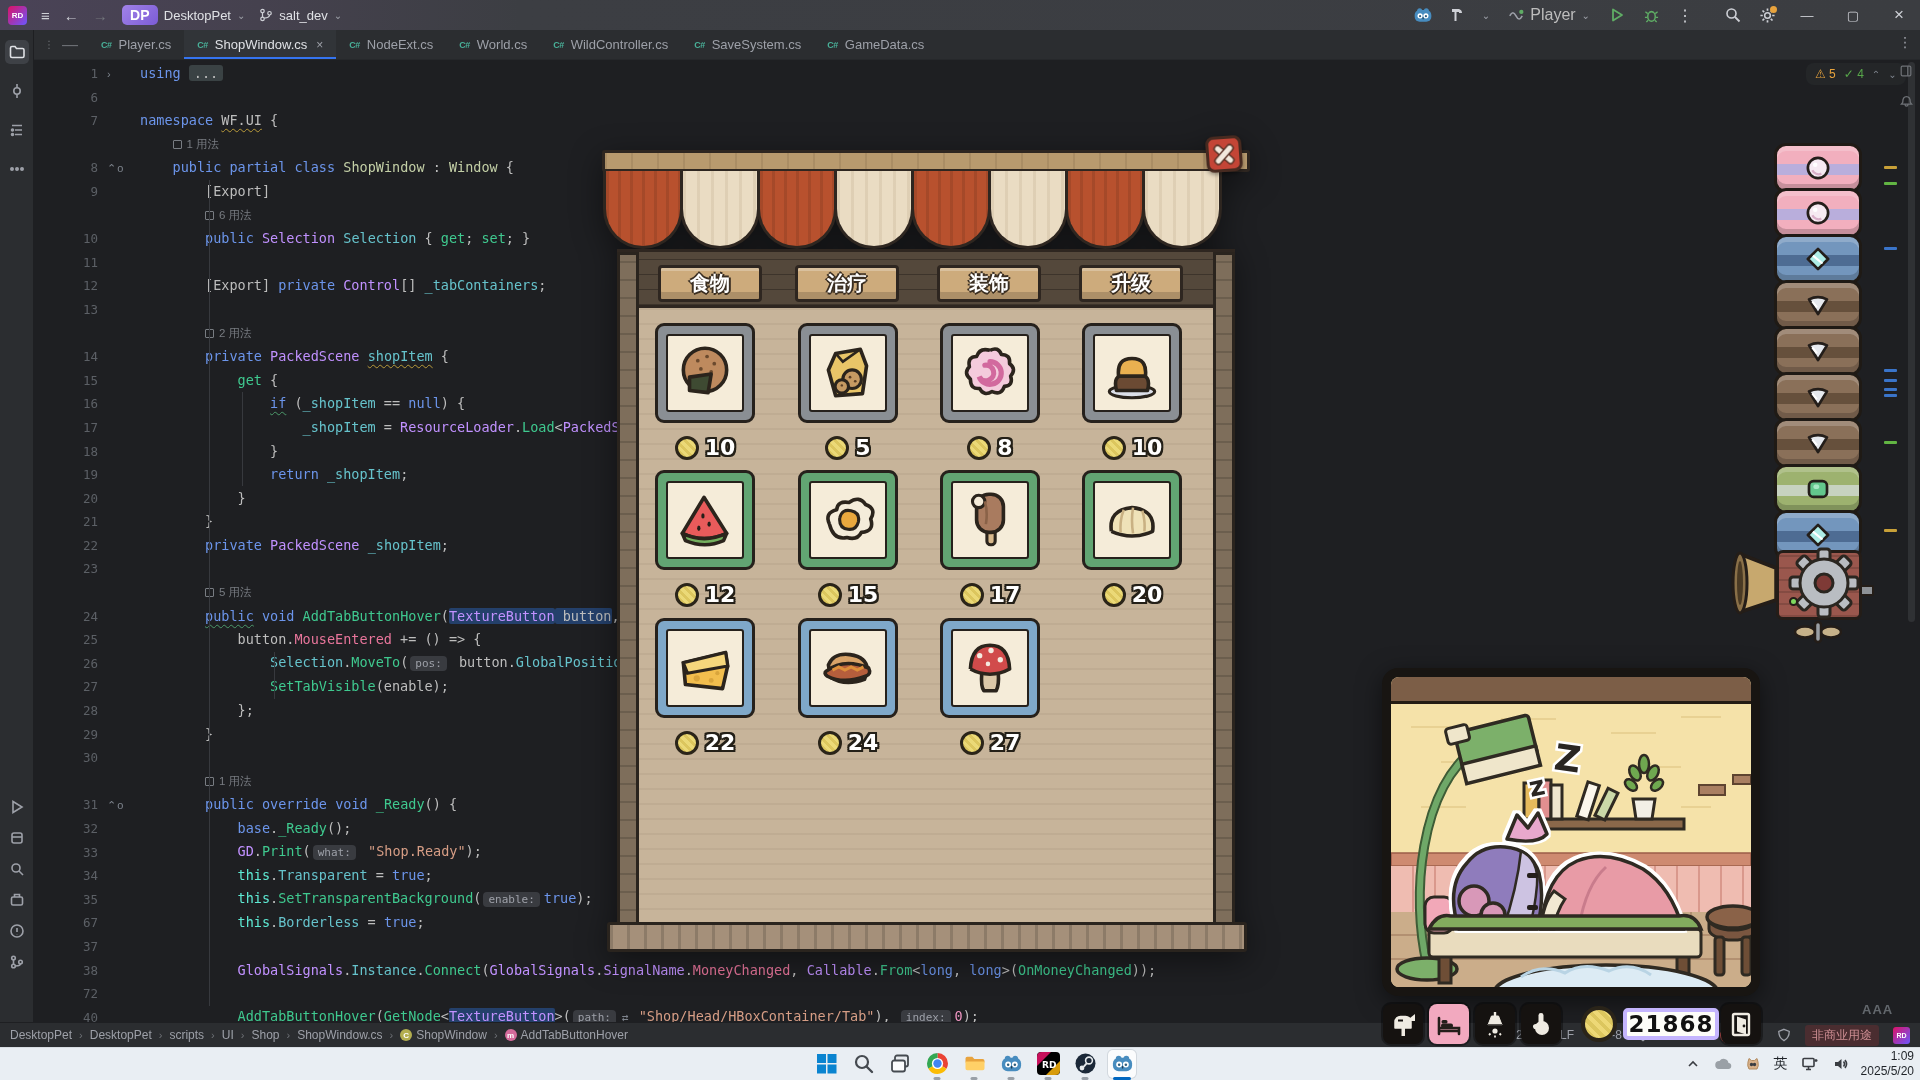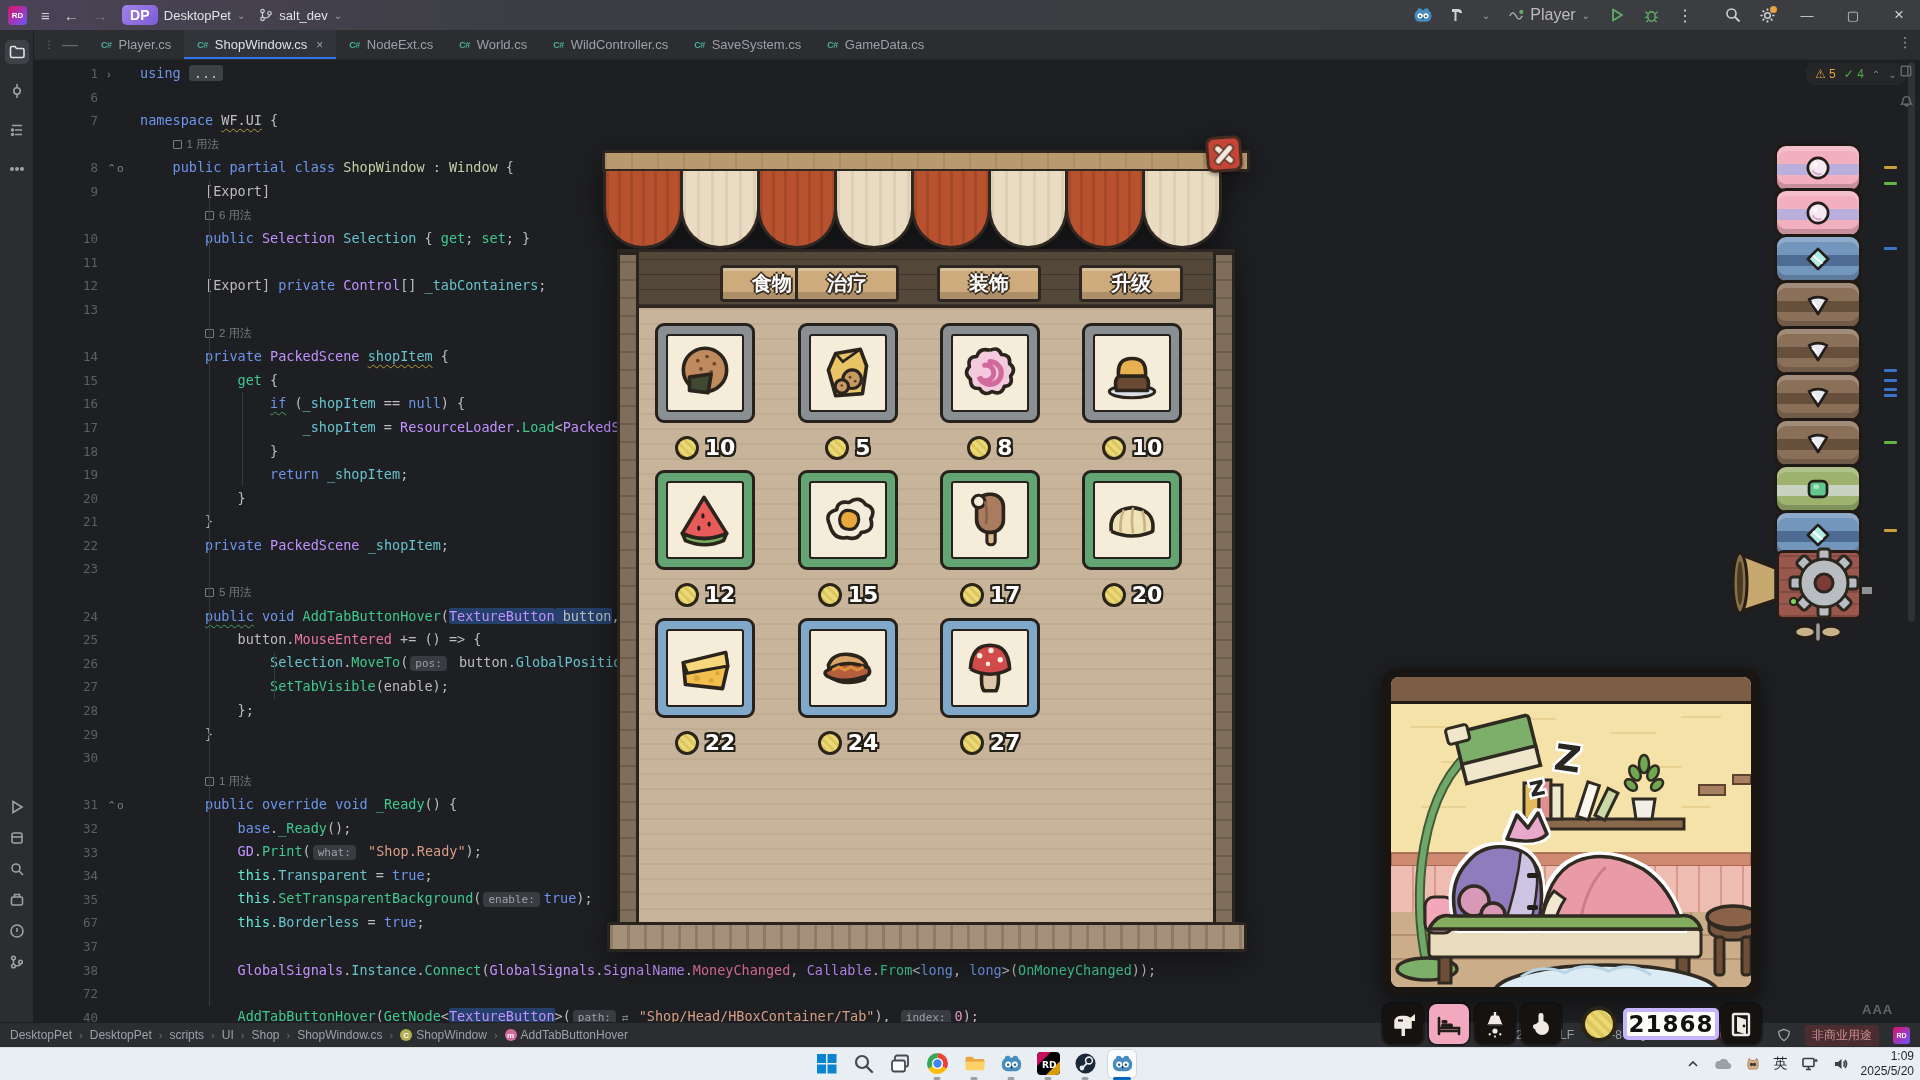--- a/index.html
+++ b/index.html
@@ -723,21 +723,21 @@
         <div class="scallop cream"></div>
         <div class="scallop red"></div>
         <div class="scallop cream"></div>
         <div class="scallop red"></div>
         <div class="scallop cream"></div>
         <div class="scallop red"></div>
         <div class="scallop cream"></div>
       </div>
     <div class="shop-head"></div>
     <div>
-        <div class="shop-tab" style="left: 720px;">食物</div>
+        <div class="shop-tab" style="left: 658px;">食物</div>
         <div class="shop-tab" style="left: 795px;">治疗</div>
         <div class="shop-tab" style="left: 937px;">装饰</div>
         <div class="shop-tab" style="left: 1079px;">升级</div>
       </div>
     <div>
         <div class="item-card fr-gray" style="left: 655px; top: 323px;">
           <div class="item-inner">
             <svg viewBox="0 0 64 64">
               <use href="#food-onigiri"></use>
             </svg>

